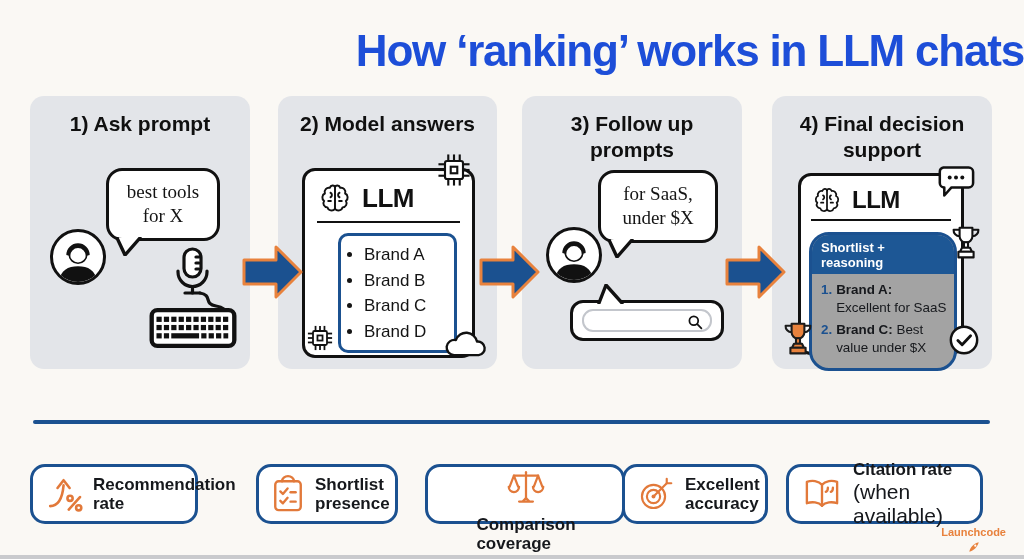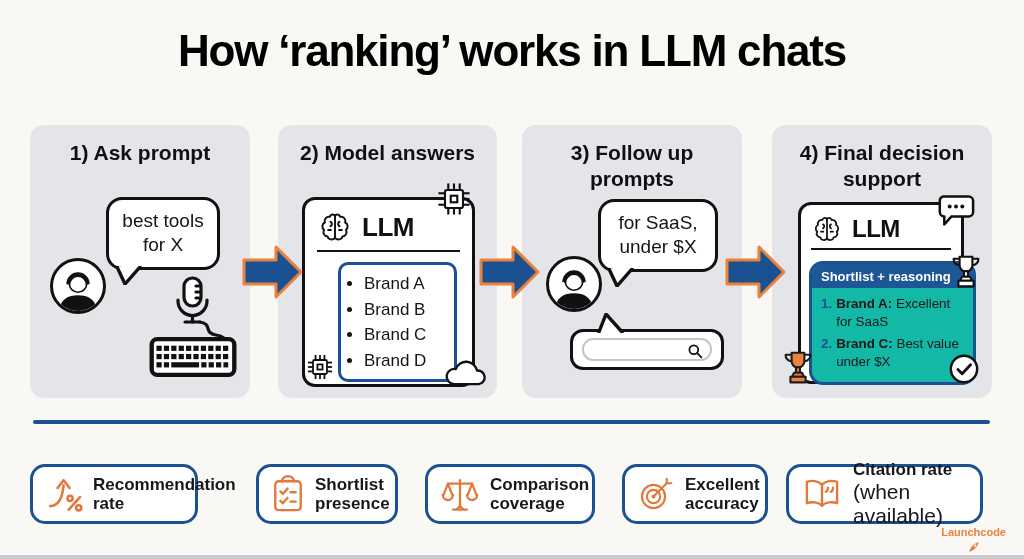--- a/index.html
+++ b/index.html
@@ -1,60 +1,60 @@
 <!DOCTYPE html>
 <html><head>
 <meta charset="utf-8">
 <style>
   * { margin:0; padding:0; box-sizing:border-box; }
   body { font-family:"Liberation Sans","DejaVu Sans",sans-serif; background:#888; }
   .stage { position:relative; width:1024px; height:559px; background:#faf8f4; overflow:hidden; }
-  .title { position:absolute; top:26px; left:0; width:100%; text-align:center;
-           font-size:44px; font-weight:bold; letter-spacing:-1.2px; color:#000000; }
-
-  
-  .panel { position:absolute; top:125px; height:273px; background:#e3e5e9; border-radius:14px; }
+  .title { position:absolute; top:26px; left:0; width:100%; text-align:right;
+           font-size:44px; font-weight:bold; letter-spacing:-1.2px; color:#1d4ed8; }
+
+  
+  .panel { position:absolute; top:96px; height:273px; background:#e3e5e9; border-radius:14px; }
   .p1 { left:30px;  width:220px; }
   .p2 { left:278px; width:219px; }
   .p3 { left:522px; width:220px; }
   .p4 { left:772px; width:220px; }
   .panel-heading { margin-top:15px; text-align:center; font-size:21px; font-weight:bold;
                    color:#101010; line-height:1.22; }
   .p3 .panel-heading { padding:0 30px; }
   .p4 .panel-heading { padding:0 22px; }
 
   
   .arrow { position:absolute; top:243px; width:62px; height:58px; z-index:6; }
   .a1 { left:242px; } .a2 { left:479px; } .a3 { left:725px; }
 
   
   .bubble { position:absolute; background:#fff; border:3.5px solid #111; border-radius:16px;
-            text-align:center; font-size:19px; line-height:1.28; color:#141414; padding:9px 6px; z-index:2; }
+            text-align:center; font-size:19px; line-height:1.28; color:#141414; padding:9px 6px; z-index:2;font-family:Liberation Serif, serif; }
   .bubble-tail { position:absolute; z-index:3; }
 
   .avatar { position:absolute; width:56px; height:56px; border:3.5px solid #111; border-radius:50%;
             background:#fff; overflow:hidden; z-index:2; }
   .avatar svg { width:100%; height:100%; display:block; }
 
   .deco { position:absolute; z-index:4; }
 
   
   .llm-card { position:absolute; background:#fff; border:3.5px solid #111; border-radius:13px; z-index:2; }
   .llm-head { display:flex; align-items:center; gap:9px; padding:9px 12px 5px; }
   .llm-title { font-size:26px; font-weight:bold; color:#111; letter-spacing:-0.5px; }
   .llm-divider { border-top:2.5px solid #111; margin:0 12px; }
 
   .brand-box { margin:10px 15px 0 33px; border:3px solid #1b5190; border-radius:10px;
                background:#fff; padding:6px 4px 6px 2px; }
   .brand-box ul { list-style:disc; padding-left:21px; }
   .brand-box li { font-size:17px; line-height:1.5; color:#141414; }
 
   
-  .shortlist { position:absolute; left:8px; top:56px; width:167px; border:3px solid #1b5190;
-               border-radius:14px; background:#14b8a6; overflow:hidden; }
+  .shortlist { position:absolute; left:8px; top:56px; width:148px; border:3px solid #1b5190;
+               border-radius:20px; background:#a3a3a3; overflow:hidden; }
   .sl-header { background:#1d5795; color:#fff; font-size:13px; font-weight:bold; padding:5px 9px 4px; }
   .sl-body { padding:7px 6px 6px 9px; }
   .sl-item { display:flex; font-size:13.4px; line-height:1.32; margin-bottom:5px; color:#16181c; }
   .sl-num { color:#1b5190; font-weight:bold; margin-right:4px; flex:0 0 auto; }
   .sl-brand { font-weight:bold; }
 
   
   .search-bubble { position:absolute; left:48px; top:204px; width:154px; height:41px;
                    background:#fff; border:3.5px solid #111; border-radius:13px; z-index:2; }
   .search-input { position:absolute; left:9px; right:9px; top:6px; bottom:6px;
@@ -69,21 +69,21 @@
 
   
   .badge { position:absolute; top:464px; height:60px; background:#fff; border:3px solid #1b5190;
            border-radius:15px; display:flex; align-items:center; gap:10px; padding:0 10px 0 12px; }
   .badge svg { flex:0 0 auto; }
   .badge-label { font-size:17px; font-weight:bold; color:#16181c; line-height:1.14; }
   .badge-label span { display:block; }
   .badge-label .regular { font-weight:normal; font-size:21px; }
   .b1 { left:30px;  width:168px; }
   .b2 { left:256px; width:142px; }
-  .b3 { left:425px; width:170px; }
+  .b3 { left:425px; width:200px;flex-direction:column; }
   .b4 { left:622px; width:146px; }
   .b5 { left:786px; width:197px; }
 
   .footer-brand { position:absolute; right:18px; bottom:6px; display:flex; align-items:center;
                   gap:3px; color:#e8823d; font-size:11px; font-weight:bold;flex-direction:column; }
   .photo-edge { position:absolute; left:0; right:0; bottom:0; height:4px; background:#c9cacd; }
 </style>
 </head>
 <body>
 

